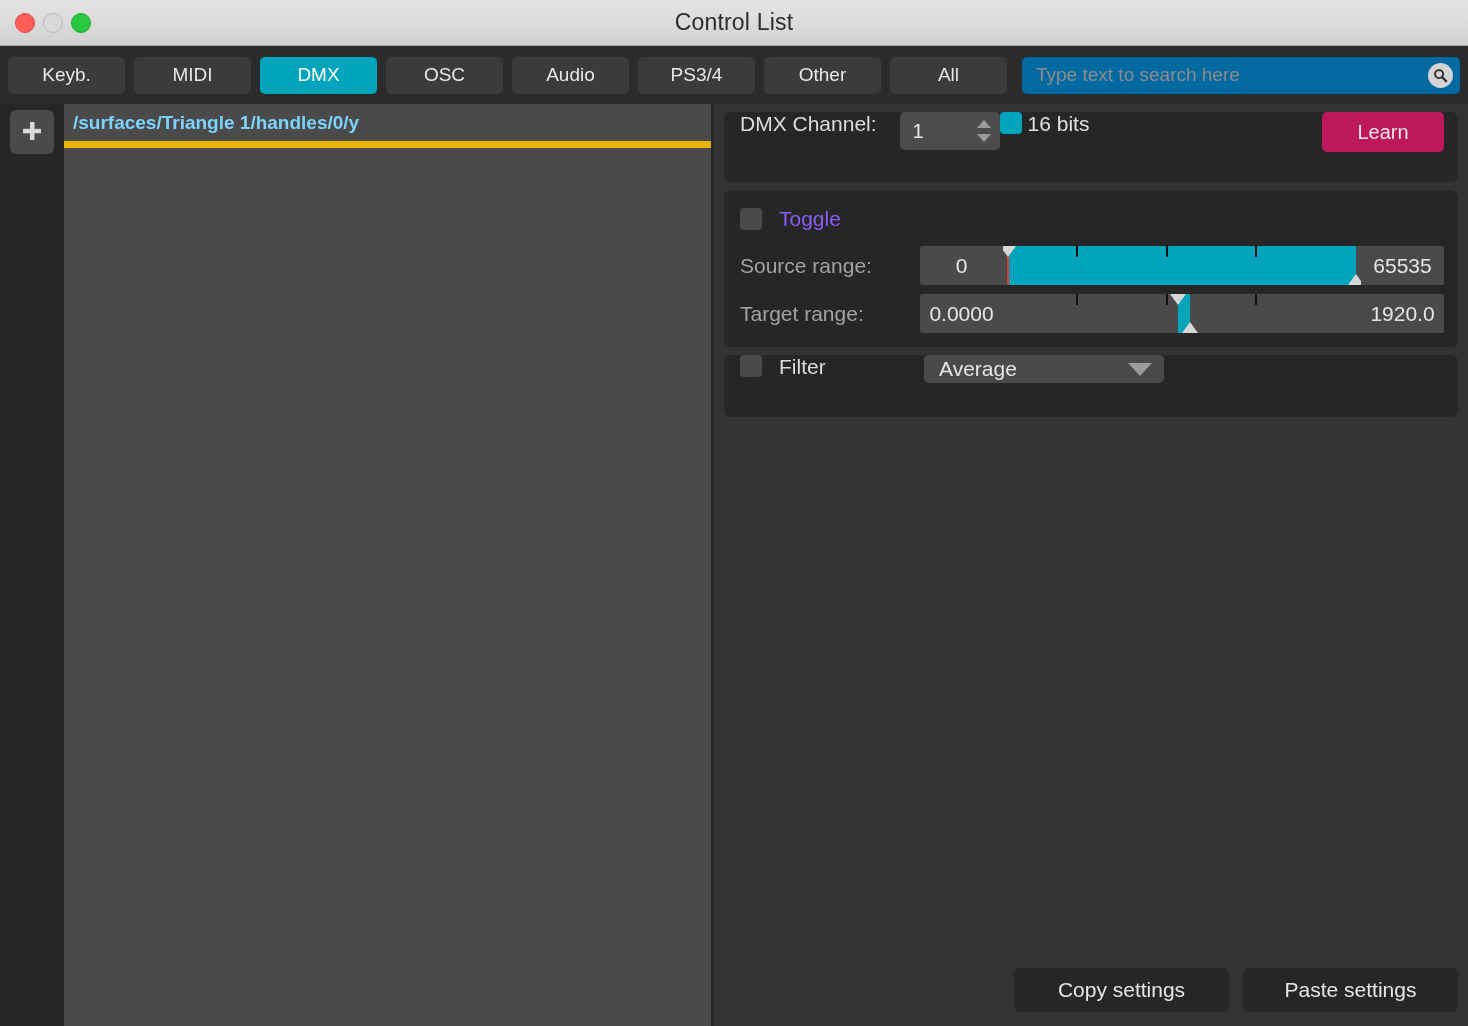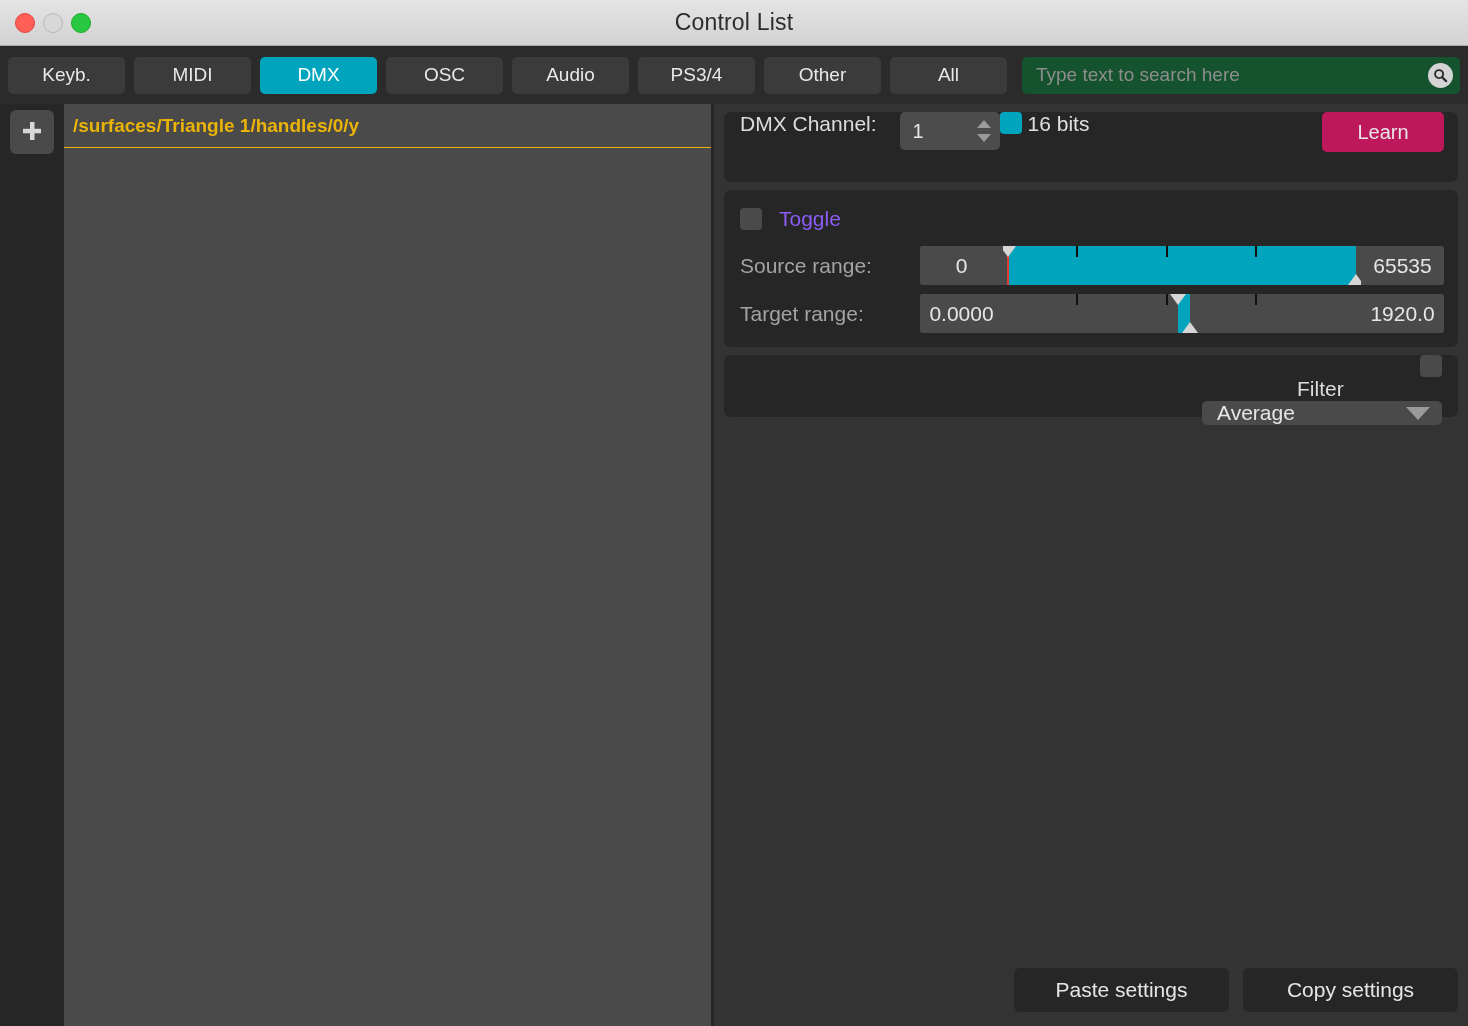--- a/index.html
+++ b/index.html
@@ -68,21 +68,21 @@
     cursor: pointer;
     display: flex;
     align-items: center;
     justify-content: center;
   }
   .tab.active { background: #00a5bd; color: #ffffff; }
 
   #search-wrap {
     flex: 1;
     height: 37px;
-    background: #14532d;
+    background: #0369a1;
     border-radius: 5px;
     display: flex;
     align-items: center;
     padding: 0 7px 0 14px;
     margin-left: 6px;
   }
   #search-input {
     flex: 1;
     background: transparent;
     border: none;
@@ -136,22 +136,22 @@
     border-right: 3px solid #262626;
     overflow: hidden;
   }
   .list-item {
     height: 44px;
     display: flex;
     align-items: center;
     padding-left: 9px;
     font-size: 19px;
     font-weight: bold;
-    color: #eab308;
-    border-bottom: 1px solid #eab308;
+    color: #7dd3fc;
+    border-bottom: 7px solid #eab308;
     cursor: pointer;
     white-space: nowrap;
   }
   .list-item.selected {
     background: #00a5bd;
     color: #000000;
     border-bottom: 1px solid #00a5bd;
   }
 
   
@@ -322,23 +322,22 @@
     top: 0; bottom: 0;
     width: 2px;
     background: #e03b30;
     z-index: 2;
   }
 
   
   #filter-section {
     height: 62px;
     display: flex;
-    align-items: flex-end;
+    align-items: flex-start;
     padding: 0 16px;
-    flex-direction: column;
   }
   #filter-label { margin-left: 17px; font-size: 21px; color: #dcdcdc; width: 145px; }
   #filter-select {
     width: 240px;
     height: 28px;
     background: #4a4a4a;
     border-radius: 5px;
     display: flex;
     align-items: center;
     padding: 0 12px 0 15px;
@@ -482,18 +481,18 @@
     <div class="section" id="filter-section">
       <span class="checkbox"></span>
       <span id="filter-label">Filter</span>
       <div id="filter-select">
         <span id="filter-value">Average</span>
         <span class="caret-down"></span>
       </div>
     </div>
 
     <div id="bottom-buttons">
+      <button class="bottom-btn">Copy settings</button>
       <button class="bottom-btn">Paste settings</button>
-      <button class="bottom-btn">Copy settings</button>
     </div>
 
   </div>
 </div>
 
 </body></html>

